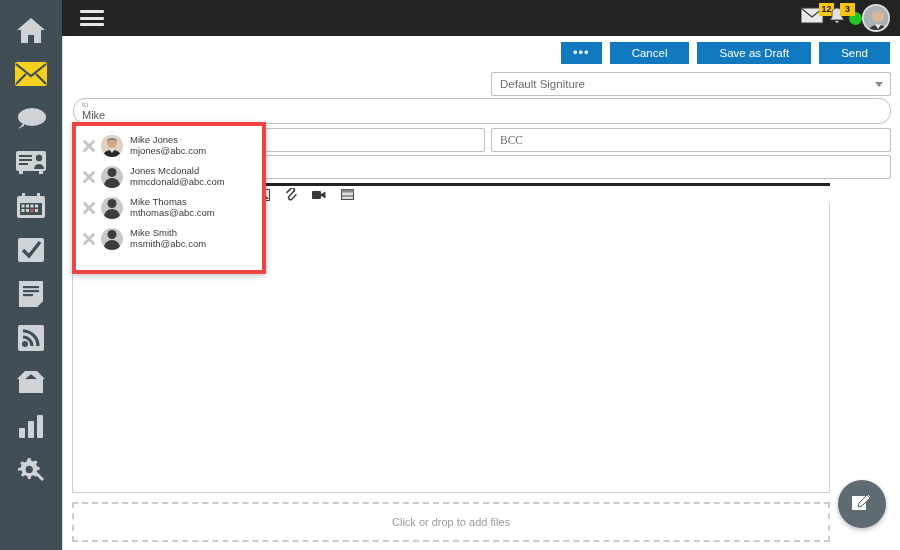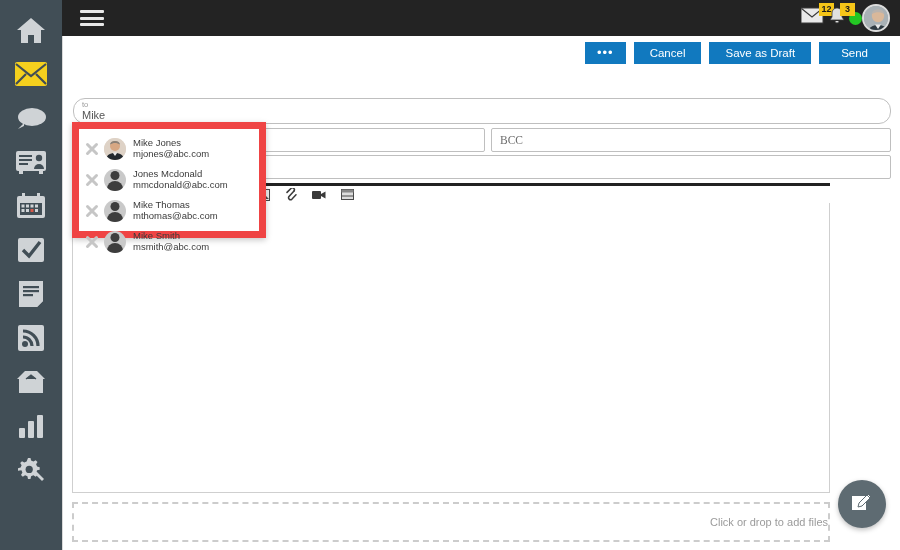--- a/index.html
+++ b/index.html
@@ -84,21 +84,21 @@
   .btnrow {
     position: absolute; right: 10px; top: 6px;
     display: flex; gap: 8px; align-items: center;
   }
   .btn {
     background: #1179bf; color: #fff;
     border: none;
     height: 22px;
     font-size: 11.5px;
     font-family: "Liberation Sans", sans-serif;
-    padding: 0 16px;
+    padding: 0 22px;
     cursor: pointer;
     line-height: 22px;
   }
   .btn.dots { padding: 0 12px; font-size: 13px; letter-spacing: 1px; }
 
   .field {
     position: absolute;
     background: #fff;
     border: 1px solid #bfbfbf;
     border-radius: 2px;
@@ -124,23 +124,23 @@
     padding: 2px 8px 0 8px;
     font-family: "Liberation Sans", sans-serif;
   }
   .tolabel { font-size: 7.5px; color: #9a9a9a; line-height: 8px; display:block; }
   .tovalue { font-size: 11px; color: #555; line-height: 12px; display:block; }
 
   
   .acdrop {
     position: absolute;
     left: 72px; top: 122px;
-    width: 194px; height: 116px;
+    width: 194px; height: 152px;
     background: #fff;
-    border: 7px solid #ef4444;
+    border: 4px solid #ef4444;
     box-shadow: 0 2px 6px rgba(0,0,0,0.22);
     z-index: 40;
     padding: 4px 0;
   }
   .acrow {
     display: flex; align-items: center;
     height: 31px;
     padding: 0 6px;
     cursor: pointer;
   }
@@ -205,21 +205,21 @@
     background: #fff;
     border: 1px solid #cfcfcf;
     border-top: none;
     cursor: text;
   }
   .dropzone {
     position: absolute;
     left: 72px; top: 502px;
     width: 758px; height: 40px;
     border: 2px dashed #cccccc;
-    display: flex; align-items: center; justify-content: flex-end;
+    display: flex; align-items: center; justify-content: center;
     font-size: 11px; color: #9b9b9b;
     cursor: pointer;
   }
   .fab {
     position: absolute;
     right: 14px; bottom: 22px;
     width: 48px; height: 48px;
     border-radius: 50%;
     background: #5e6b72;
     display: flex; align-items: center; justify-content: center;
@@ -407,20 +407,24 @@
   <div class="content">
 
     <div class="btnrow">
       <button class="btn dots">•••</button>
       <button class="btn">Cancel</button>
       <button class="btn">Save as Draft</button>
       <button class="btn" style="padding:0 22px">Send</button>
     </div>
 
 
+    <div class="field" style="left:428px; top:36px; width:400px;">
+      <span>Default Signiture</span>
+      <span class="caret"></span>
+    </div>
 
     <div class="tofield" style="left:10px; top:62px; width:818px; height:26px;border-radius:12px;">
       <span class="tolabel">to</span>
       <span class="tovalue">Mike</span>
     </div>
 
     <div class="field" style="left:10px; top:92px; width:412px;">
       <span>CC</span>
     </div>
 

